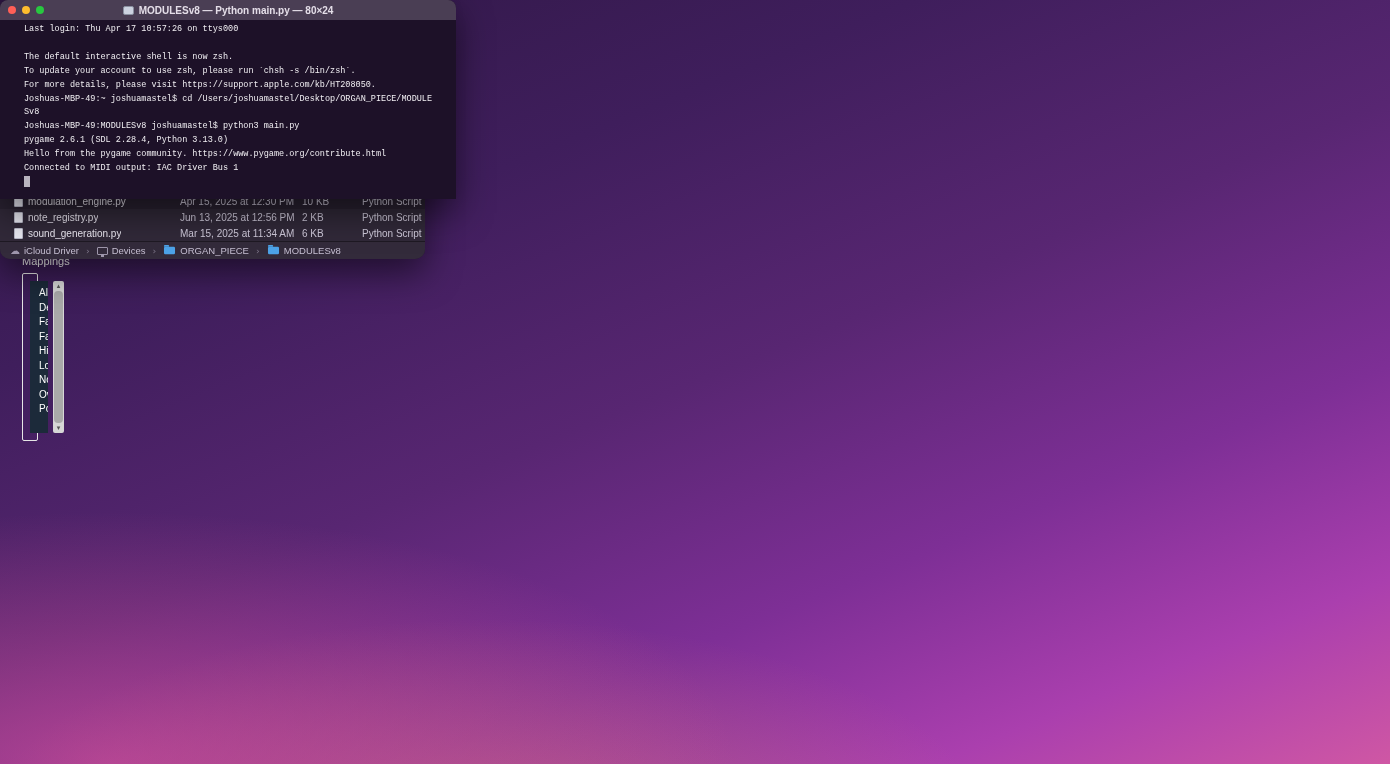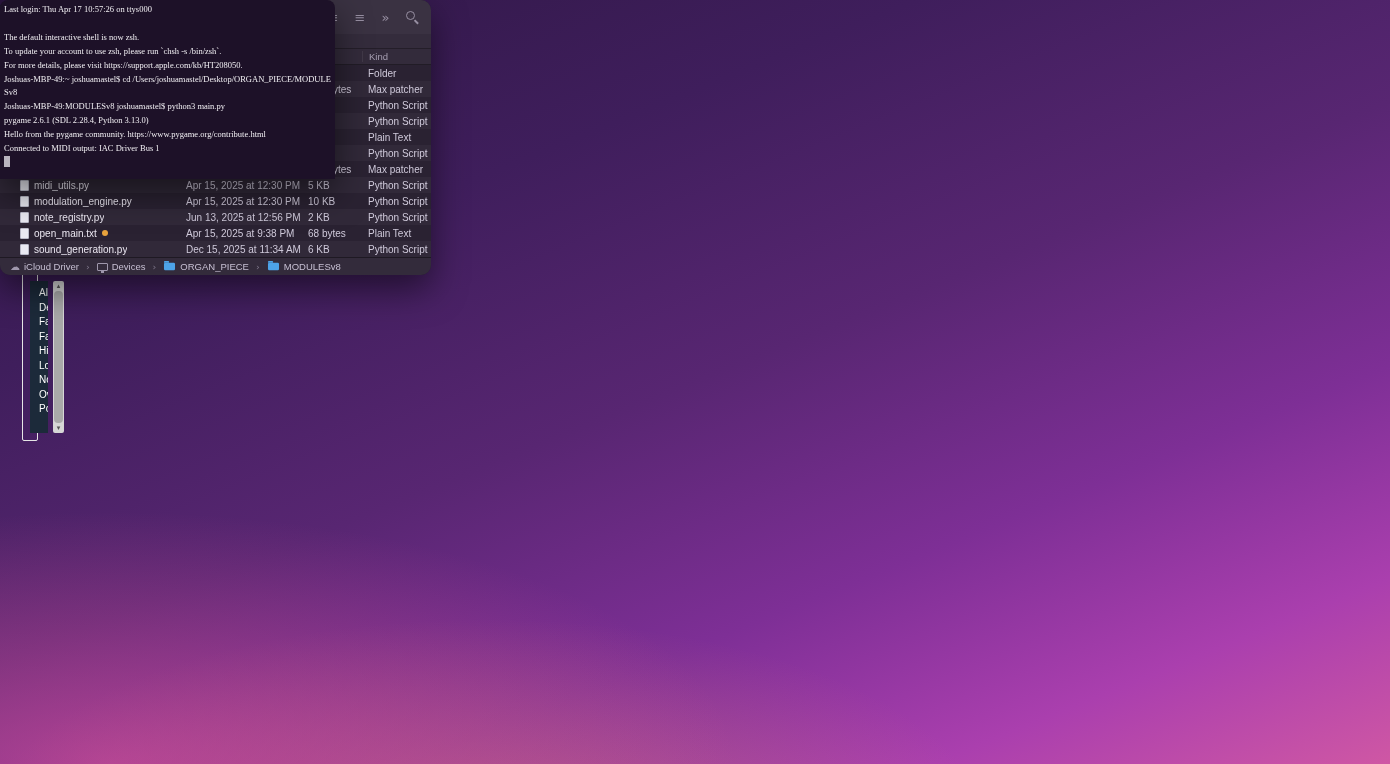--- a/index.html
+++ b/index.html
@@ -54,21 +54,21 @@
 .toolbar-right{position:absolute;right:12px;display:flex;gap:16px;align-items:center;color:#978fa2;font-size:13px}
 .search-ico{position:relative;width:14px;height:14px}
 .search-ico i{display:block;width:9px;height:9px;border:1.5px solid #978fa2;border-radius:50%;position:absolute;top:1px;left:1px}
 .search-ico i::after{content:"";position:absolute;width:5px;height:1.5px;background:#978fa2;transform:rotate(45deg);right:-5px;bottom:-3px}
 .finder-title{height:15px;background:#342c3c;text-align:center;font-size:10px;font-weight:bold;color:#cfc8d6;line-height:15px;border-bottom:1px solid rgba(0,0,0,.3)}
 .fhead{display:grid;grid-template-columns:166px 122px 60px 1fr;height:16px;align-items:center;background:#332b3b;color:#a79fb2;font-size:9.5px;padding-left:14px;border-bottom:1px solid rgba(0,0,0,.35)}
 .fhead .hcell{padding-left:0;overflow:hidden;white-space:nowrap}
 .fhead .hcell + .hcell{border-left:1px solid rgba(255,255,255,.07);padding-left:6px}
 .sort-caret{font-size:8px;margin-left:4px;color:#b9b2c4}
 .frows{background:#2a2232}
-.frow{display:grid;grid-template-columns:166px 122px 60px 1fr;height:16px;align-items:center;font-size:10px;color:#eae6f0;padding-left:20px}
+.frow{display:grid;grid-template-columns:166px 122px 60px 1fr;height:16px;align-items:center;font-size:10px;color:#eae6f0;padding-left:14px}
 .frow.alt{background:#312939}
 .fcell{overflow:hidden;white-space:nowrap;color:#cfc9da;padding-right:4px}
 .fcell-name{display:flex;align-items:center;gap:5px;color:#eae6f0}
 .fname{overflow:hidden;white-space:nowrap;text-overflow:clip}
 .disclosure{color:#9c94a8;font-size:10px;width:6px;line-height:10px}
 .icon-folder{width:13px;height:9px;background:#4da3e8;border-radius:1.5px;position:relative;display:inline-block;flex:0 0 auto}
 .icon-folder::before{content:"";position:absolute;top:-2px;left:0;width:6px;height:2px;background:#4da3e8;border-radius:1px 1px 0 0}
 .icon-folder.small{transform:scale(.85)}
 .icon-doc{width:9px;height:11px;background:#e9e9f2;border-radius:1px;display:inline-block;border:1px solid #b9b9c8;flex:0 0 auto}
 .tagdot{width:6px;height:6px;border-radius:50%;display:inline-block;flex:0 0 auto}
@@ -77,21 +77,21 @@
 .psep{color:#7d7589}
 .picon.cloud{color:#9f97ac;font-size:10px;line-height:10px}
 .icon-display{width:11px;height:8px;border:1.5px solid #9f97ac;border-radius:1px;position:relative;display:inline-block}
 .icon-display::after{content:"";position:absolute;left:3px;bottom:-3px;width:3px;height:2px;background:#9f97ac}
 
 
 .win-terminal{left:466;top:565;width:420;height:199;border-radius:8px 8px 0 0;overflow:hidden;z-index:6;background:#1d1128}
 .win-terminal .titlebar{height:20px;background:#4a3e54}
 .term-title{position:absolute;left:0;right:0;display:flex;align-items:center;justify-content:center;gap:5px;font-size:10px;color:#e4dee8;font-weight:bold}
 .term-icon{width:11px;height:9px;background:#ccd2e0;border:1px solid #8a90a0;border-radius:2px;display:inline-block}
-.term-body{padding:3px 4px;font-family:Liberation Serif, serif;font-size:8.5px;line-height:13.9px;color:#f0eef2;white-space:pre;height:179px;overflow:hidden}
+.term-body{padding:3px 24px;font-family:Liberation Mono, monospace;font-size:8.5px;line-height:13.9px;color:#f0eef2;white-space:pre;height:179px;overflow:hidden}
 .cursor-block{display:inline-block;width:6px;height:11px;background:#b9b4bf;vertical-align:-2px}
 
 
 .win-editor{left:937;top:0;width:453;height:764;z-index:2;background:#252e3c}
 .win-editor .titlebar{background:#313947}
 .editor-title{position:absolute;left:0;right:0;display:flex;align-items:center;justify-content:center;gap:5px;font-size:10px;color:#dfe4ec;white-space:nowrap;overflow:hidden}
 .editor-body{position:absolute;top:19px;bottom:14px;left:0;right:0;overflow:hidden;display:flex;font-family:"DejaVu Sans Mono",monospace;font-size:8px;line-height:9.55px}
 .gutter{width:26px;text-align:right;padding-right:5px;color:#8d96a8;white-space:pre;background:#27303f;flex:0 0 auto}
 .code{flex:1;white-space:pre;color:#e8eaf0;overflow:hidden;padding-left:3px}
 .editor-status{position:absolute;bottom:0;left:0;right:0;height:14px;background:#1b222d;color:#cdd5e2;font-size:9px;display:flex;align-items:center;justify-content:flex-end;padding-right:10px;white-space:pre}
@@ -304,36 +304,26 @@
         </div>
         <div class="frow alt">
           <div class="fcell fcell-name">
             <span class="icon-doc"></span>
             <span class="fname">note_registry.py</span>
           </div>
           <div class="fcell">Jun 13, 2025 at 12:56 PM</div>
           <div class="fcell">2 KB</div>
           <div class="fcell">Python Script</div>
         </div>
-        <div class="frow">
-          <div class="fcell fcell-name">
-            <span class="icon-doc"></span>
-            <span class="fname">open_main.txt</span>
-            <span class="tagdot" style="background: rgb(232, 163, 61);"></span>
-          </div>
-          <div class="fcell">Apr 15, 2025 at 9:38 PM</div>
-          <div class="fcell">68 bytes</div>
-          <div class="fcell">Plain Text</div>
-        </div>
         <div class="frow alt">
           <div class="fcell fcell-name">
             <span class="icon-doc"></span>
             <span class="fname">sound_generation.py</span>
           </div>
-          <div class="fcell">Dec 15, 2025 at 11:34 AM</div>
+          <div class="fcell">Mar 15, 2025 at 11:34 AM</div>
           <div class="fcell">6 KB</div>
           <div class="fcell">Python Script</div>
         </div>
       </div>
     <footer class="fpath">
         <span class="pitem">
           <span class="picon cloud g">☁</span>
           <span>iCloud Driver</span>
         </span>
         <span class="psep g">›</span>
@@ -348,16 +338,27 @@
         </span>
         <span class="psep g">›</span>
         <span class="pitem">
           <span class="picon icon-folder small"></span>
           <span>MODULESv8</span>
         </span>
       </footer>
   </section>
 
   <section class="window win-terminal">
+    <header class="titlebar">
+      <span class="lights">
+        <i class="light red"></i>
+        <i class="light yellow"></i>
+        <i class="light green"></i>
+      </span>
+      <span class="term-title">
+        <span class="term-icon"></span>
+        <span>MODULESv8 — Python main.py — 80×24</span>
+      </span>
+    </header>
     <div class="term-body"><div class="tline">Last login: Thu Apr 17 10:57:26 on ttys000</div><div class="tline">&nbsp;</div><div class="tline">The default interactive shell is now zsh.</div><div class="tline">To update your account to use zsh, please run `chsh -s /bin/zsh`.</div><div class="tline">For more details, please visit https://support.apple.com/kb/HT208050.</div><div class="tline">Joshuas-MBP-49:~ joshuamastel$ cd /Users/joshuamastel/Desktop/ORGAN_PIECE/MODULE</div><div class="tline">Sv8</div><div class="tline">Joshuas-MBP-49:MODULESv8 joshuamastel$ python3 main.py</div><div class="tline">pygame 2.6.1 (SDL 2.28.4, Python 3.13.0)</div><div class="tline">Hello from the pygame community. https://www.pygame.org/contribute.html</div><div class="tline">Connected to MIDI output: IAC Driver Bus 1</div><div class="tline"><span class="cursor-block"></span></div></div>
   </section>
 
 </div>
 
 </body></html>

